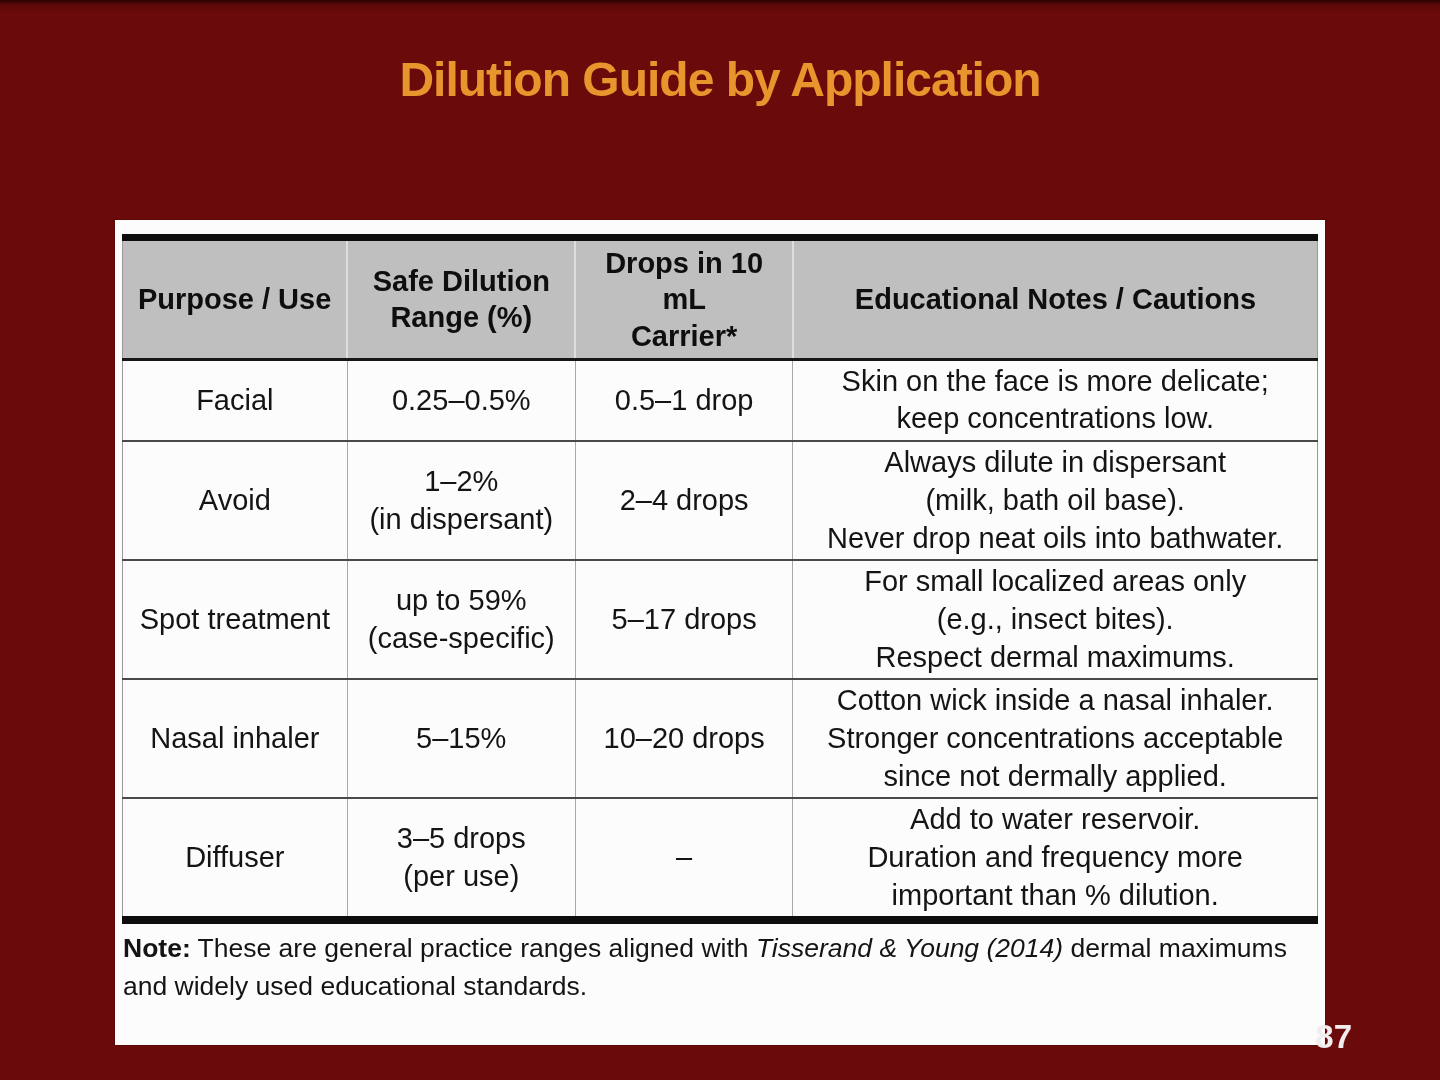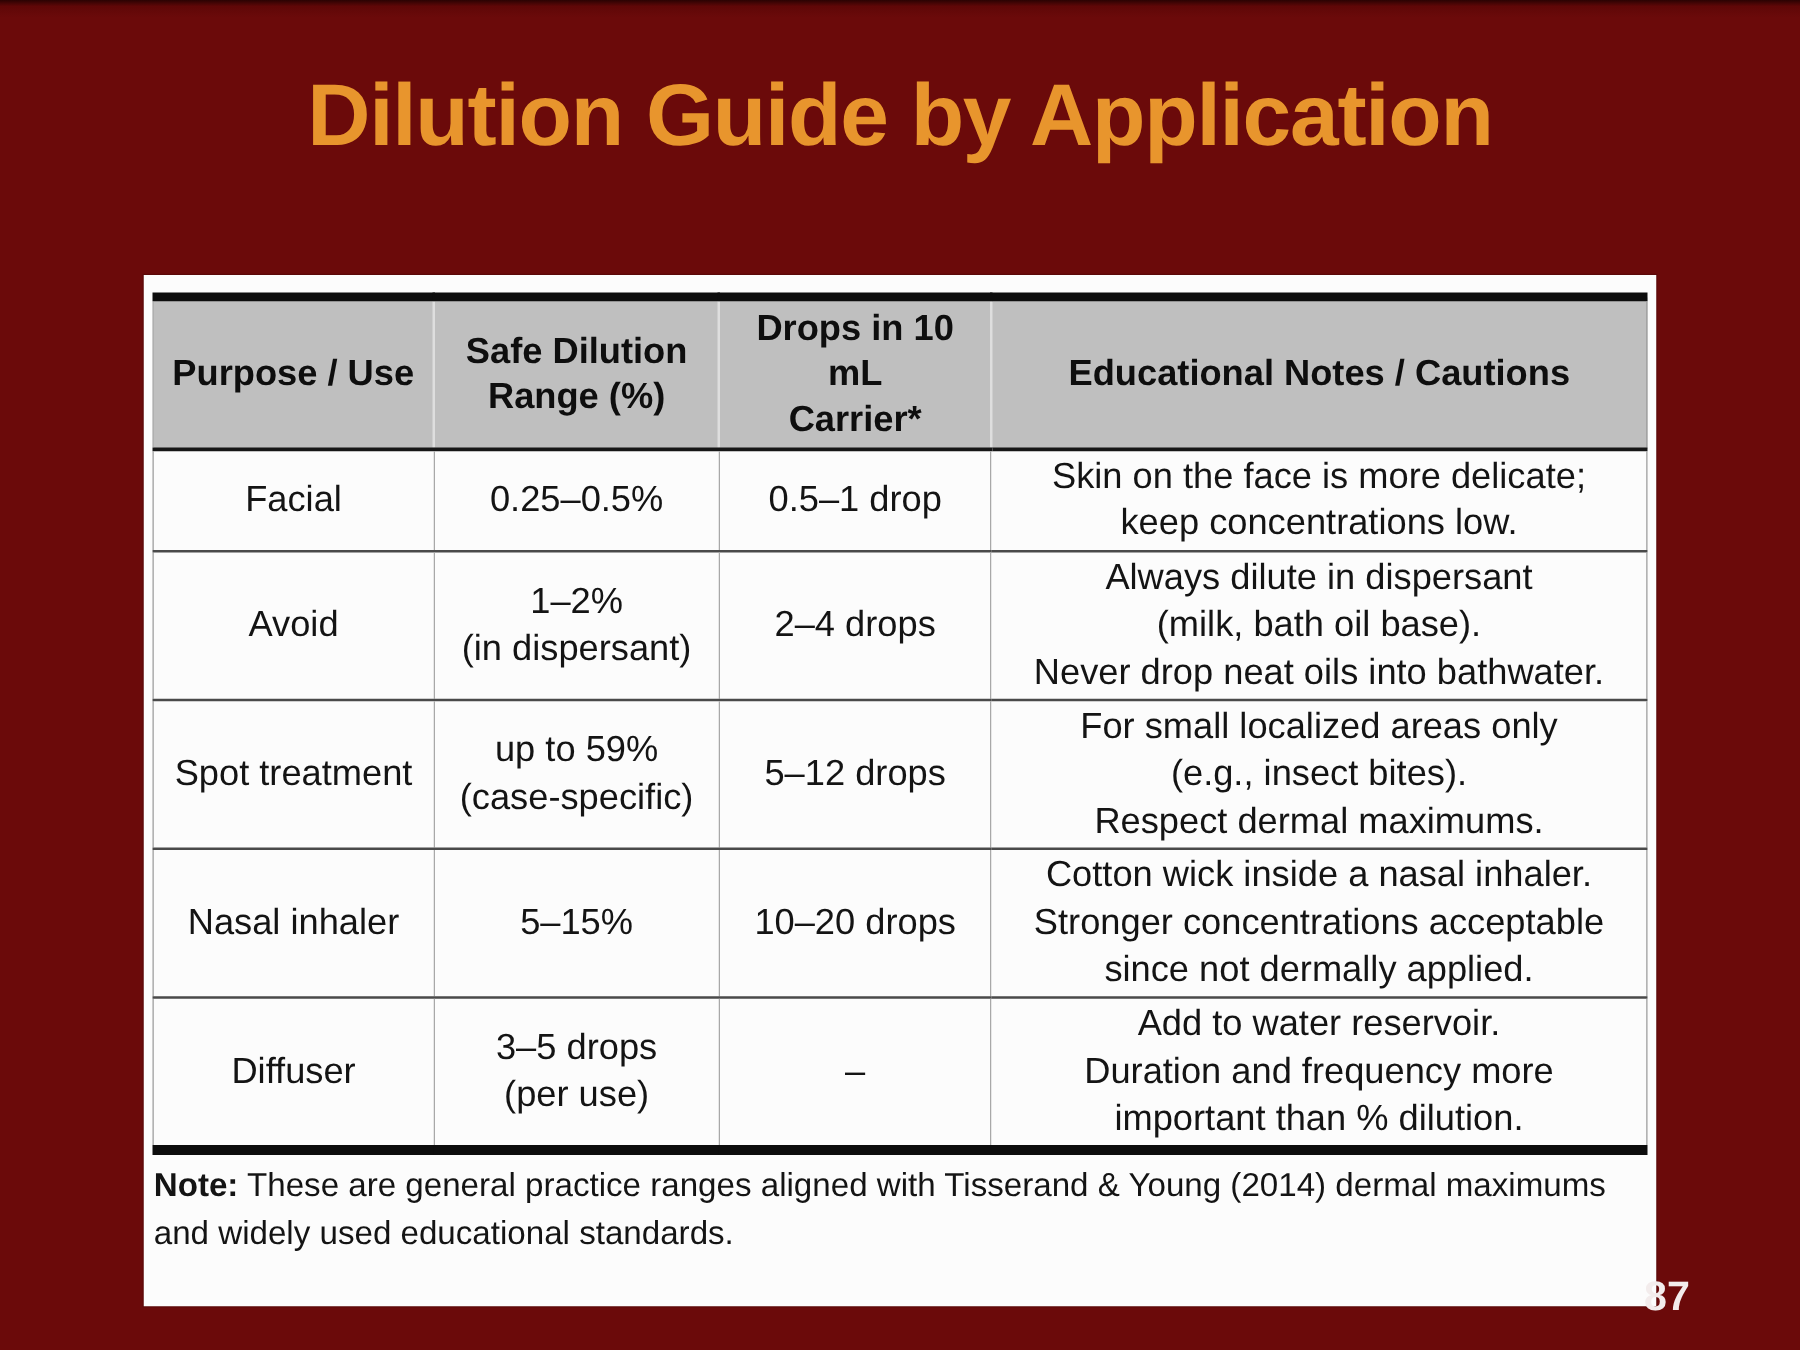--- a/index.html
+++ b/index.html
@@ -14,21 +14,21 @@
   .slide {
     position: absolute; inset: 0;
     background: linear-gradient(#2a0202 0px, #5f0707 5px, #6B0A0A 14px);
   }
   .slide-title {
     position: absolute;
     top: 52px; left: 0; width: 100%;
     margin: 0;
     text-align: center;
     color: #E8952D;
-    font-size: 70px;
+    font-size: 48px;
     font-weight: bold;
     letter-spacing: -1px;
   }
   .panel {
     position: absolute;
     left: 115px; top: 220px;
     width: 1210px; height: 825px;
     background: #FCFCFC;
     padding: 14px 7px 0 7px;
     box-shadow: 0 0 0 1px rgba(0,0,0,0.15);
@@ -77,21 +77,21 @@
   tr.r3 td { height: 118px; }
   .footnote {
     margin: 6px 0 0 0;
     padding-left: 1px;
     color: #141414;
     font-size: 26.5px;
     line-height: 1.42;
     text-align: left;
   }
   .footnote .bold { font-weight: bold; }
-  .footnote .italic { }
+  .footnote .italic { font-style: italic; }
   .page-number {
     position: absolute;
     right: 88px; bottom: 24px;
     color: #F3ECEC;
     font-size: 33px;
     font-weight: bold;
   }
 </style>
 </head>
 <body>
@@ -132,21 +132,21 @@
 (in dispersant)</td>
           <td>2–4 drops</td>
           <td>Always dilute in dispersant
 (milk, bath oil base).
 Never drop neat oils into bathwater.</td>
         </tr>
         <tr class="r3">
           <td>Spot treatment</td>
           <td>up to 59%
 (case-specific)</td>
-          <td>5–12 drops</td>
+          <td>5–17 drops</td>
           <td>For small localized areas only
 (e.g., insect bites).
 Respect dermal maximums.</td>
         </tr>
         <tr class="r3">
           <td>Nasal inhaler</td>
           <td>5–15%</td>
           <td>10–20 drops</td>
           <td>Cotton wick inside a nasal inhaler.
 Stronger concentrations acceptable

